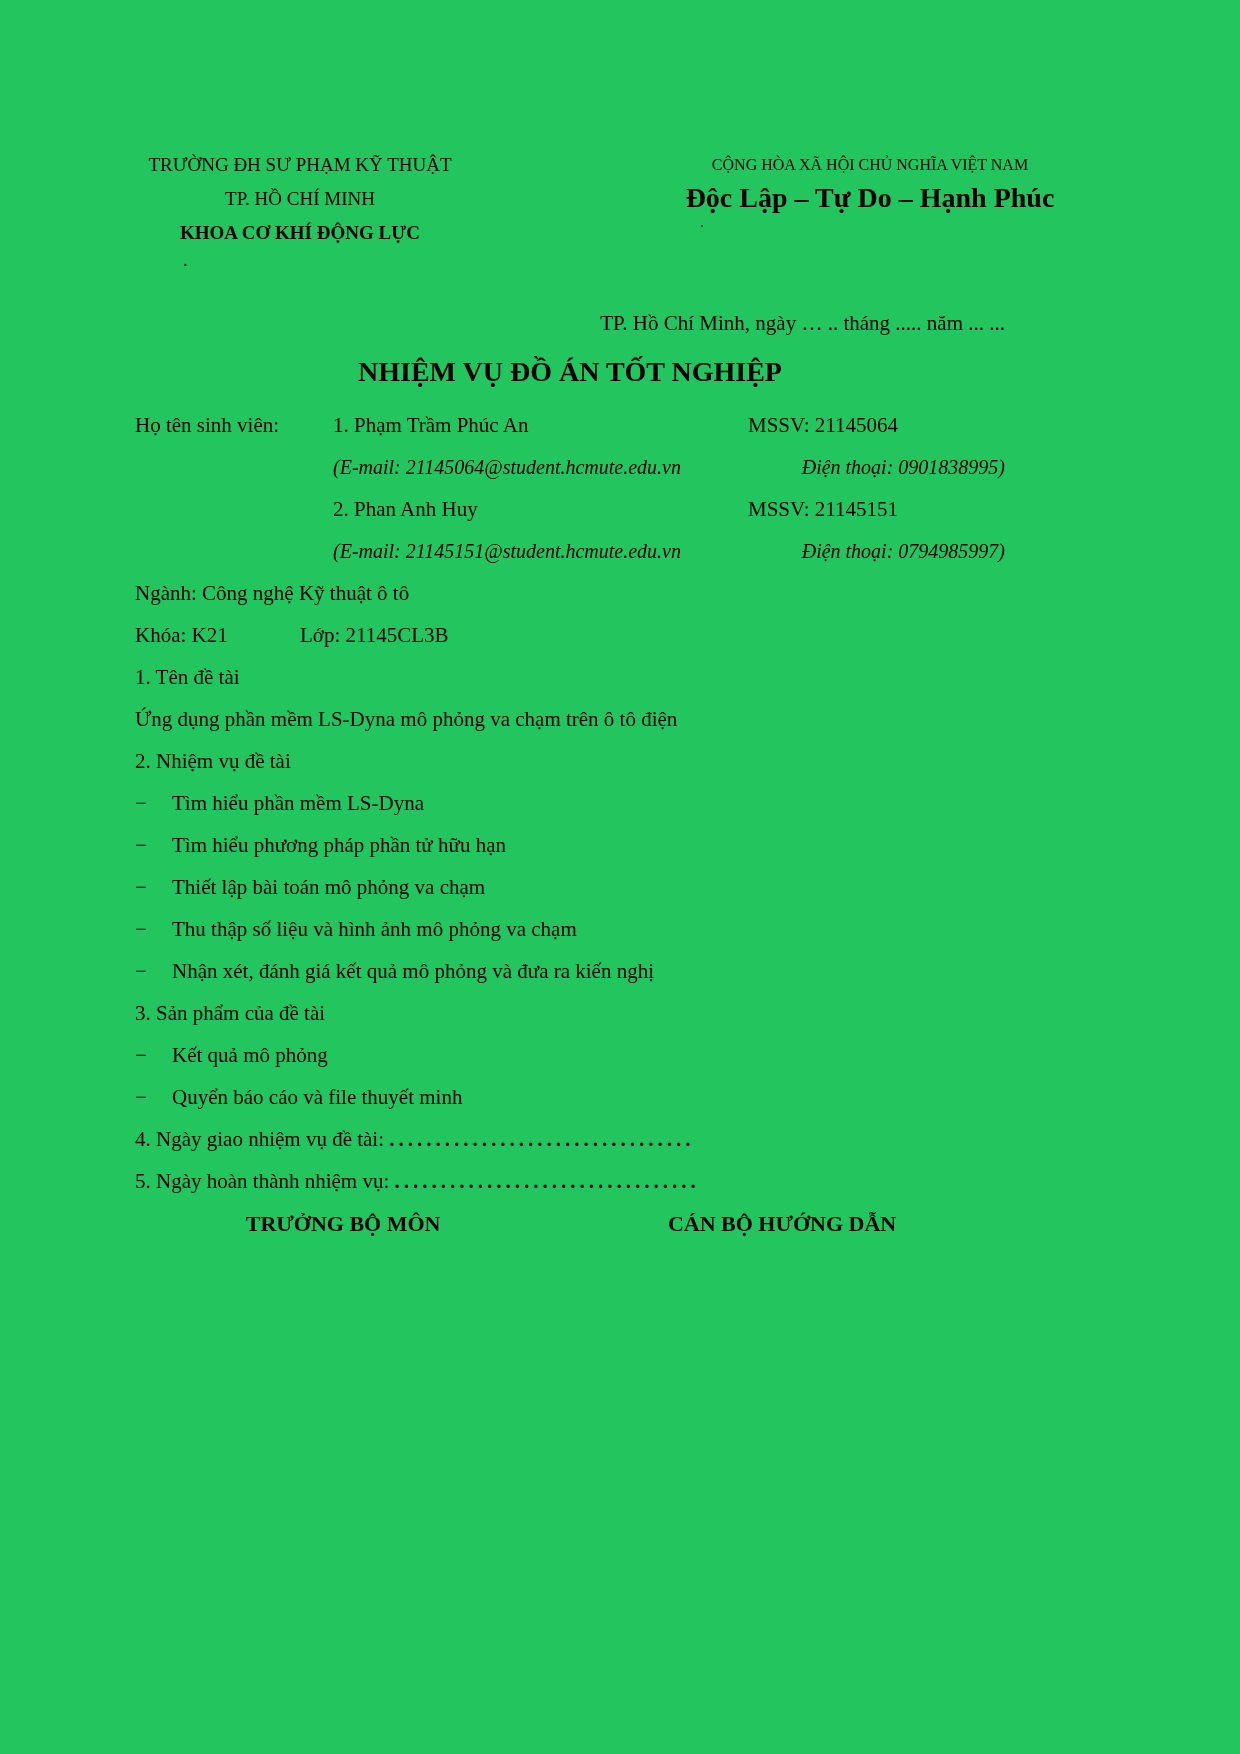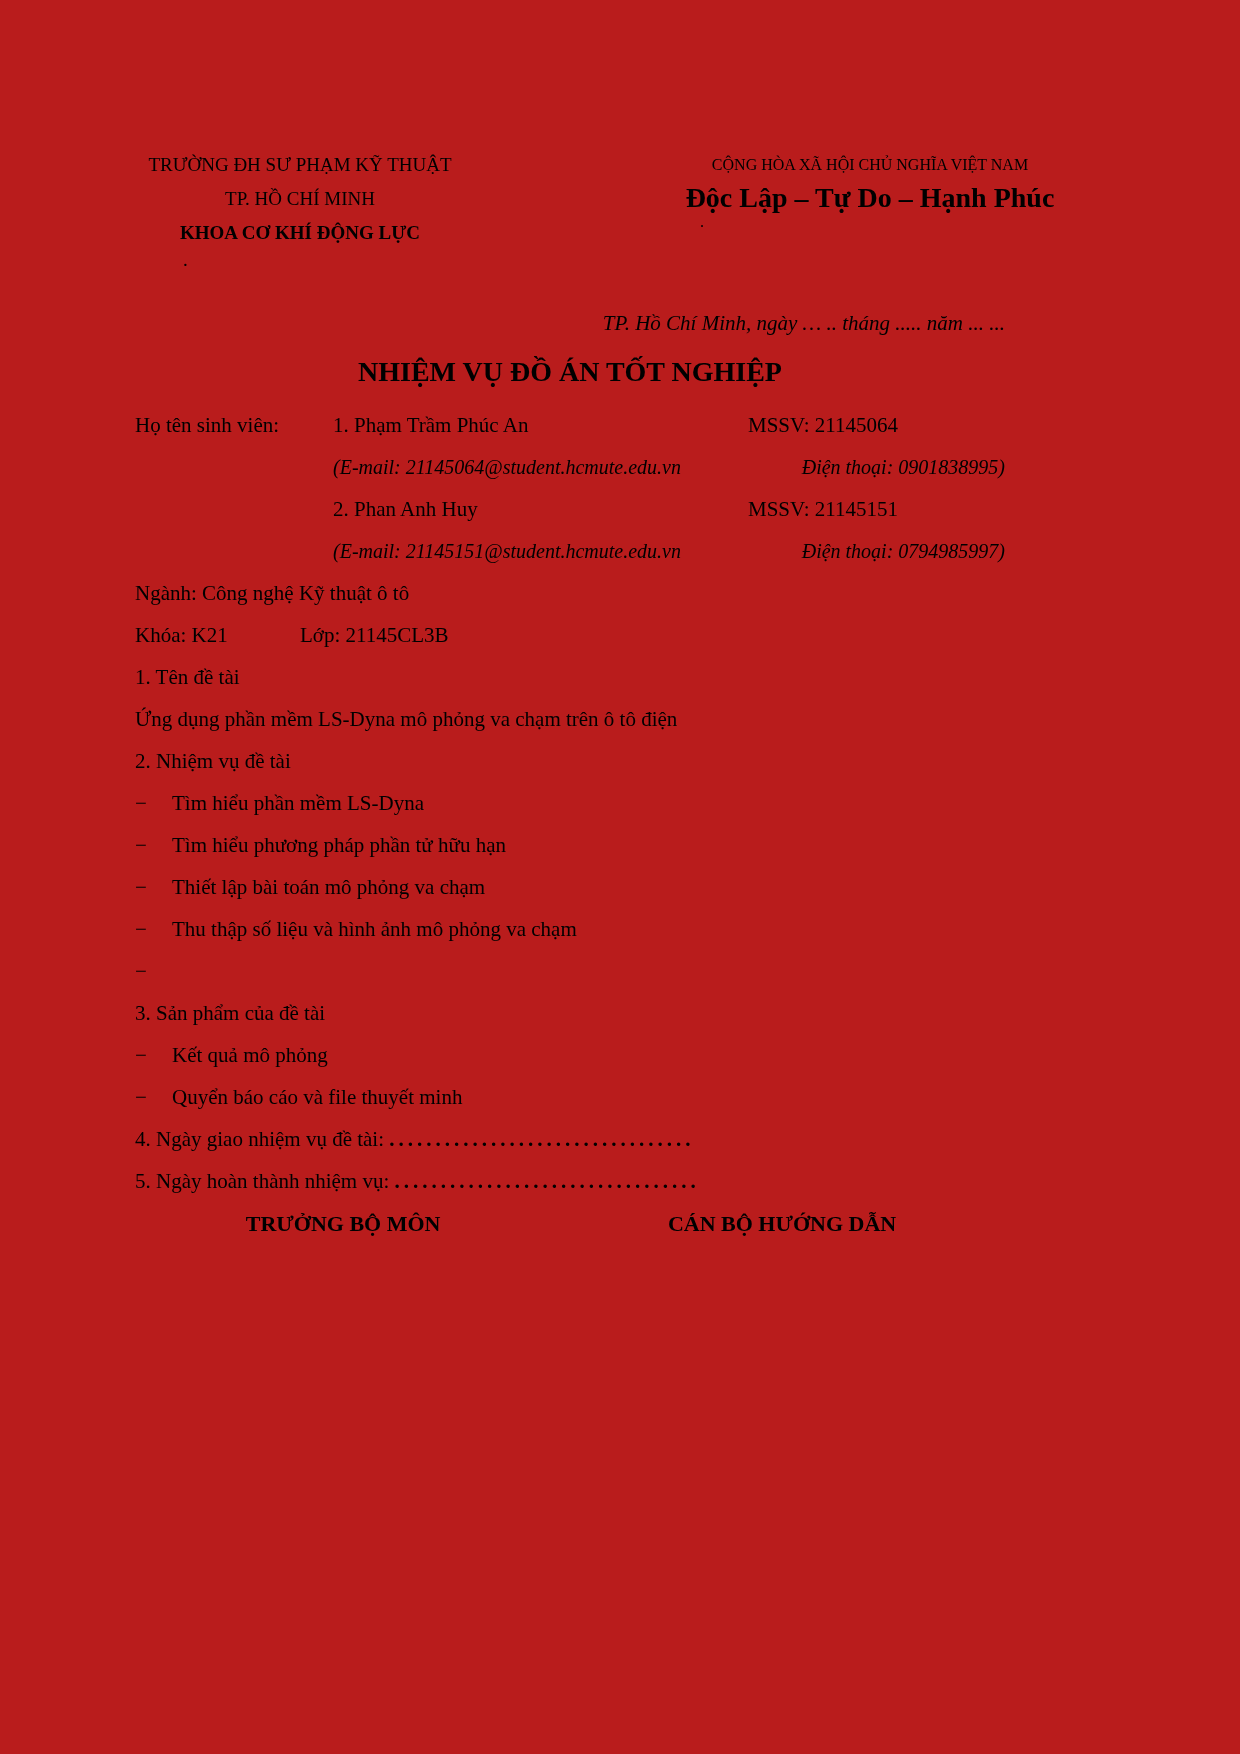--- a/index.html
+++ b/index.html
@@ -1,21 +1,21 @@
 <!DOCTYPE html>
 <html><head>
 <meta charset="utf-8">
 <style>
   * { margin: 0; padding: 0; box-sizing: border-box; }
   html, body { background: #ffffff; }
   .page {
     width: 1240px;
     height: 1754px;
     margin: 0 auto;
-    background: #b91c1c;
+    background: #22c55e;
     color: #000000;
     font-family: "Liberation Serif", "DejaVu Serif", serif;
     position: relative;
     overflow: hidden;
   }
   .content-area {
     padding: 148px 235px 0 135px; 
   }
   
   .header {
@@ -36,21 +36,20 @@
     text-align: center;
     margin-right: -80px; 
   }
   .header-right .republic { font-weight: normal; font-size: 16px; line-height: 34px; }
   .header-right .motto { font-weight: bold; font-size: 28px; line-height: 32px; }
   .header-right .tiny-dot { text-align: left; padding-left: 45px; line-height: 16px; }
   
   .date-line {
     margin-top: 28px;
     text-align: right;
-    font-style: italic;
     font-size: 21px;
     line-height: 30px;
   }
   .doc-title {
     margin-top: 14px;
     text-align: center;
     font-weight: bold;
     font-size: 28px;
     line-height: 40px;
   }
@@ -163,20 +162,21 @@
       <div class="row bullet-row">
         <span class="dash">−</span>
         <span>Thiết lập bài toán mô phỏng va chạm</span>
       </div>
       <div class="row bullet-row">
         <span class="dash">−</span>
         <span>Thu thập số liệu và hình ảnh mô phỏng va chạm</span>
       </div>
       <div class="row bullet-row">
         <span class="dash">−</span>
+        <span>Nhận xét, đánh giá kết quả mô phỏng và đưa ra kiến nghị</span>
       </div>
 
       <div class="row">
         <span class="section-title">3. Sản phẩm của đề tài</span>
       </div>
       <div class="row bullet-row">
         <span class="dash">−</span>
         <span>Kết quả mô phỏng</span>
       </div>
       <div class="row bullet-row">

